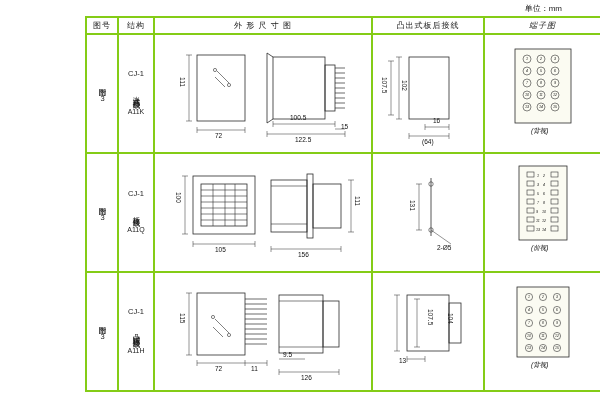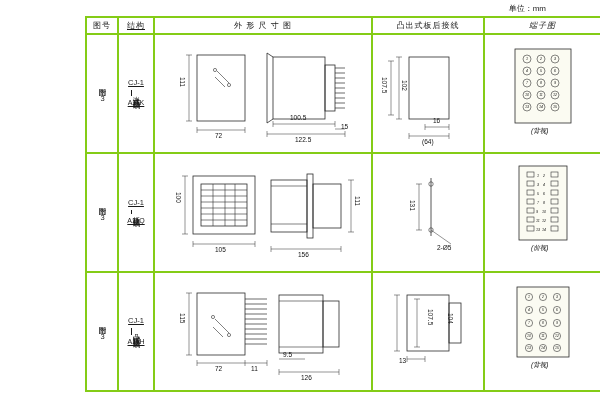--- a/index.html
+++ b/index.html
@@ -3,21 +3,21 @@
 <meta charset="utf-8">
 <style>
   html,body{margin:0;padding:0;}
   body{
     width:600px;height:400px;
     background:#ffffff;
     font-family:"Liberation Sans","DejaVu Sans",sans-serif;
     color:#1a1a1a;
     overflow:hidden;
   }
-  .page{position:relative;width:556px;height:400px;}
+  .page{position:relative;width:556px;height:400px;padding-left:16px;}
 
   .unit{
     position:absolute;right:10px;top:3px;
     font-size:8px;color:#222;
   }
 
   table.main{
     position:absolute;left:85px;top:16px;
     width:505px;height:376px;
     border-collapse:collapse;
@@ -25,36 +25,36 @@
   }
   table.main td,table.main th{
     border:2px solid #84cc16;
     padding:0;margin:17px;
     vertical-align:middle;
     text-align:center;
     font-weight:normal;
   }
   .hdr td{height:14px;font-size:8px;letter-spacing:1px;}
   .c1{width:30px;}
-  .c2{width:34px;text-decoration:underline;}
+  .c2{width:34px;}
   .c3{width:216px;}
   .c4{width:110px;}
   .c5{width:115px;font-style:italic;}
 
   .rowcell{height:112px;position:relative;}
   .vert{
     writing-mode:vertical-rl;
     text-orientation:upright;
     letter-spacing:1px;
     font-size:7.5px;
     margin:0 auto;
   }
   .struct{
     display:flex;flex-direction:column;align-items:center;justify-content:center;
-    height:100%;font-size:7.5px;line-height:10px;
+    height:100%;font-size:7.5px;line-height:10px;gap:9px;
   }
   .struct .code{font-size:7.5px;margin-bottom:2px;}
   .struct .code2{font-size:7px;margin-top:2px;}
 
   
   .draw{position:relative;width:100%;height:100%;}
   .draw svg{position:absolute;left:0;top:0;}
   .cap{position:absolute;font-size:6.5px;color:#111;white-space:nowrap;}
   .capv{position:absolute;font-size:6.5px;color:#111;white-space:nowrap;
         writing-mode:vertical-rl;text-orientation:mixed;}

